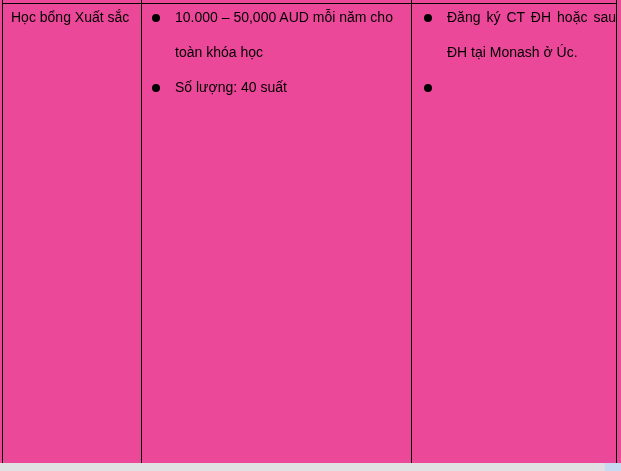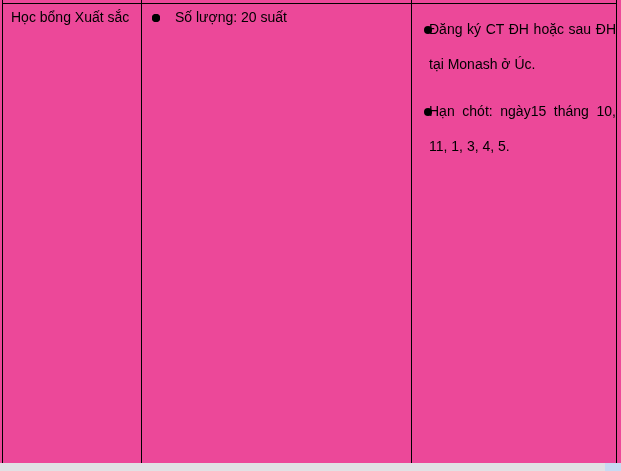--- a/index.html
+++ b/index.html
@@ -59,24 +59,23 @@
   }
   .bullet-item {
     position: relative;
   }
   .cell-value .bullet-item {
     padding-left: 34px;
     padding-right: 8px;
     text-align: left;
   }
   .cell-criteria .bullet-item {
-    padding-left: 18px;
+    padding-left: 36px;
     padding-right: 1px;
     text-align: justify;
-    margin-top: 12px;
   }
   .bullet-dot {
     position: absolute;
     top: 14px;
     width: 8px;
     height: 8px;
     border-radius: 50%;
     background: #000000;
   }
   .cell-value .bullet-dot { left: 11px; }
@@ -110,35 +109,35 @@
   <div class="vline" style="left:616px"></div>
   <div class="hline"></div>
 
   <div class="cell cell-name">
     <div>Học bổng Xuất sắc</div>
   </div>
 
   <div class="cell cell-value">
     <div class="bullet-item">
       <span class="bullet-dot"></span>
+      <span>10.000 – 50,000 AUD mỗi năm cho toàn khóa học</span>
     </div>
     <div class="bullet-item">
       <span class="bullet-dot"></span>
-      <span>Số lượng: 20 suất</span>
+      <span>Số lượng: 40 suất</span>
     </div>
   </div>
 
   <div class="cell cell-criteria">
     <div class="bullet-item">
       <span class="bullet-dot"></span>
       <span>Đăng ký CT ĐH hoặc sau ĐH tại Monash ở Úc.</span>
     </div>
     <div class="bullet-item">
       <span class="bullet-dot"></span>
-      <span>Hạn chót: ngày15 tháng 10, 11, 1, 3, 4, 5.</span>
     </div>
   </div>
 
   <div class="scrollbar-track">
     <div class="scrollbar-thumb"></div>
   </div>
 
 </div>
 
 </body></html>

